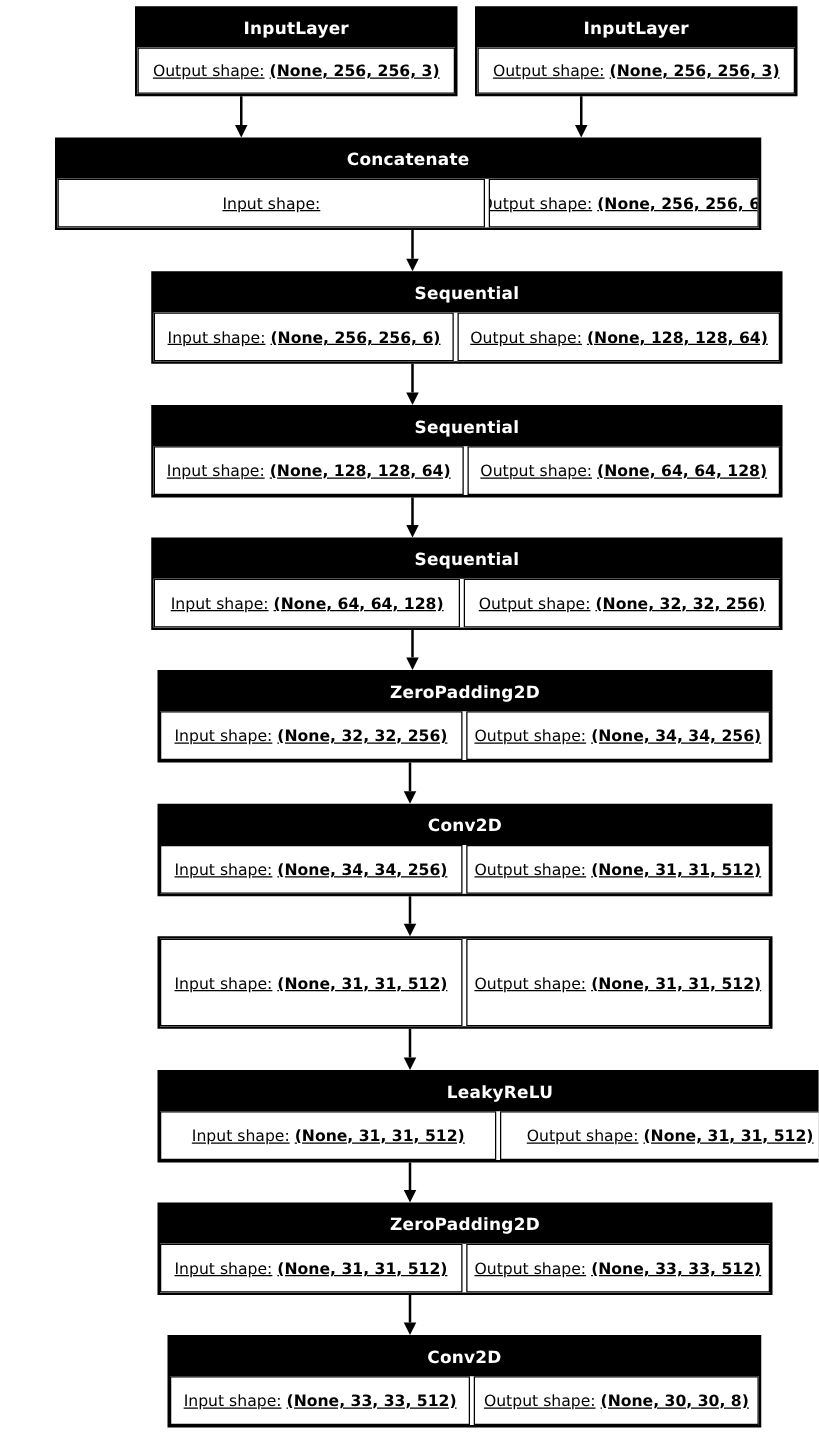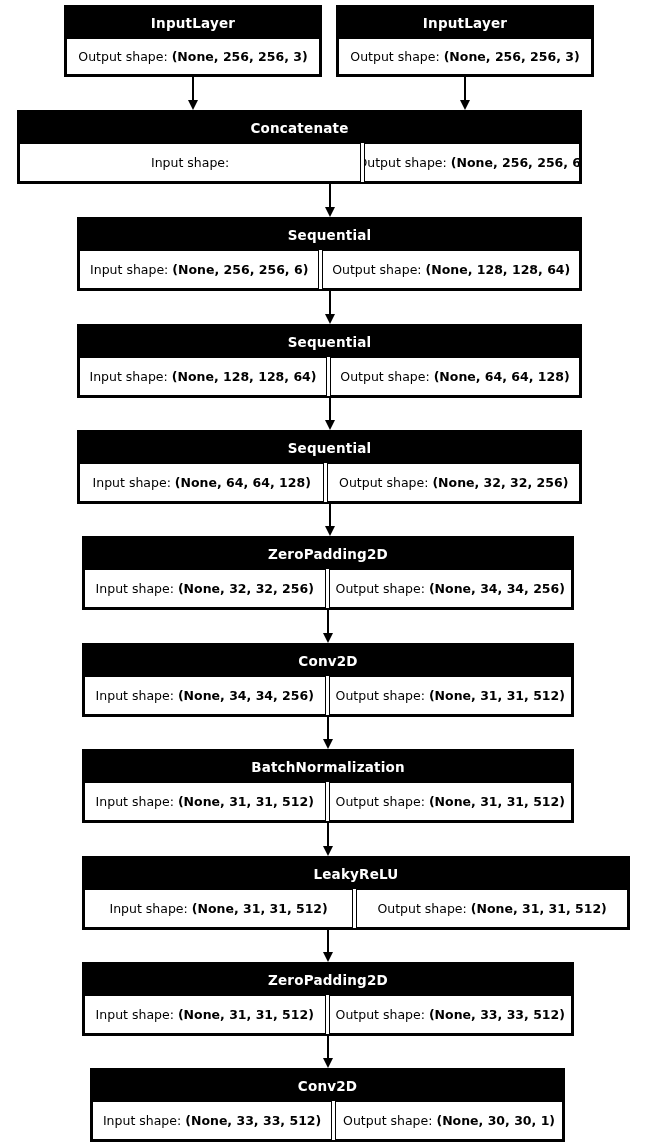--- a/index.html
+++ b/index.html
@@ -16,20 +16,21 @@
     overflow: hidden;
   }
   .node {
     position: absolute;
     background: #000000;
     height: 74px;
     padding: 2px;
     box-sizing: border-box;
     display: flex;
     flex-direction: column;
+    margin-left: 44px;
   }
   .node-title {
     flex: 0 0 31px;
     color: #ffffff;
     font-weight: bold;
     font-size: 13.5px;
     display: flex;
     align-items: center;
     justify-content: center;
     letter-spacing: 0.2px;
@@ -47,20 +48,21 @@
     box-sizing: border-box;
     display: flex;
     align-items: center;
     justify-content: center;
     gap: 4px;
     font-size: 12.5px;
     color: #000000;
     white-space: nowrap;
     overflow: hidden;
     min-width: 0;
+    text-decoration: underline;
   }
   .cell .label { font-weight: 400; }
   .cell .value { font-weight: 700; }
   .arrow {
     position: absolute;
     width: 10px;
     display: flex;
     flex-direction: column;
     align-items: center;
   }
@@ -95,21 +97,21 @@
   <div class="node" style="left:336px;top:5px;width:258px;height:72px">
     <div class="node-title">InputLayer</div>
     <div class="node-body">
       <div class="cell" style="flex:1">
         <span class="label">Output shape:</span>
         <span class="value">(None, 256, 256, 3)</span>
       </div>
     </div>
   </div>
 
-  <div class="node" style="left:17px;top:110px;width:565px">
+  <div class="node" style="left:0;top:110px;width:565px">
     <div class="node-title">Concatenate</div>
     <div class="node-body">
       <div class="cell" style="flex:0 0 61%">
         <span class="label">Input shape:</span>
       </div>
       <div class="cell" style="flex:1">
         <span class="label">Output shape:</span>
         <span class="value">(None, 256, 256, 6)</span>
       </div>
     </div>
@@ -179,21 +181,20 @@
         <span class="value">(None, 34, 34, 256)</span>
       </div>
       <div class="cell" style="flex:1">
         <span class="label">Output shape:</span>
         <span class="value">(None, 31, 31, 512)</span>
       </div>
     </div>
   </div>
 
   <div class="node" style="left:82px;top:749px;width:492px">
-    <div class="node-title">BatchNormalization</div>
     <div class="node-body">
       <div class="cell" style="flex:0 0 49.5%">
         <span class="label">Input shape:</span>
         <span class="value">(None, 31, 31, 512)</span>
       </div>
       <div class="cell" style="flex:1">
         <span class="label">Output shape:</span>
         <span class="value">(None, 31, 31, 512)</span>
       </div>
     </div>
@@ -229,21 +230,21 @@
 
   <div class="node" style="left:90px;top:1068px;width:475px">
     <div class="node-title">Conv2D</div>
     <div class="node-body">
       <div class="cell" style="flex:0 0 51%">
         <span class="label">Input shape:</span>
         <span class="value">(None, 33, 33, 512)</span>
       </div>
       <div class="cell" style="flex:1">
         <span class="label">Output shape:</span>
-        <span class="value">(None, 30, 30, 1)</span>
+        <span class="value">(None, 30, 30, 8)</span>
       </div>
     </div>
   </div>
 
   <div class="arrow" style="left:188px;top:77px;height:33px">
     <div class="arrow-line"></div>
     <div class="arrow-head"></div>
   </div>
   <div class="arrow" style="left:460px;top:77px;height:33px">
     <div class="arrow-line"></div>

